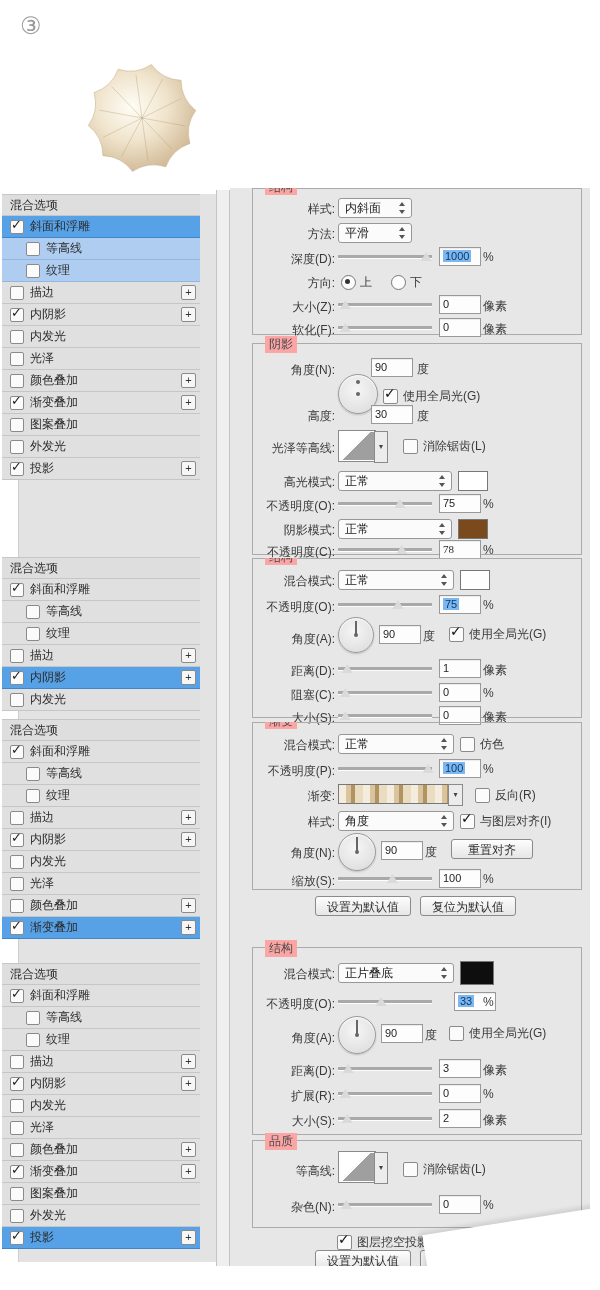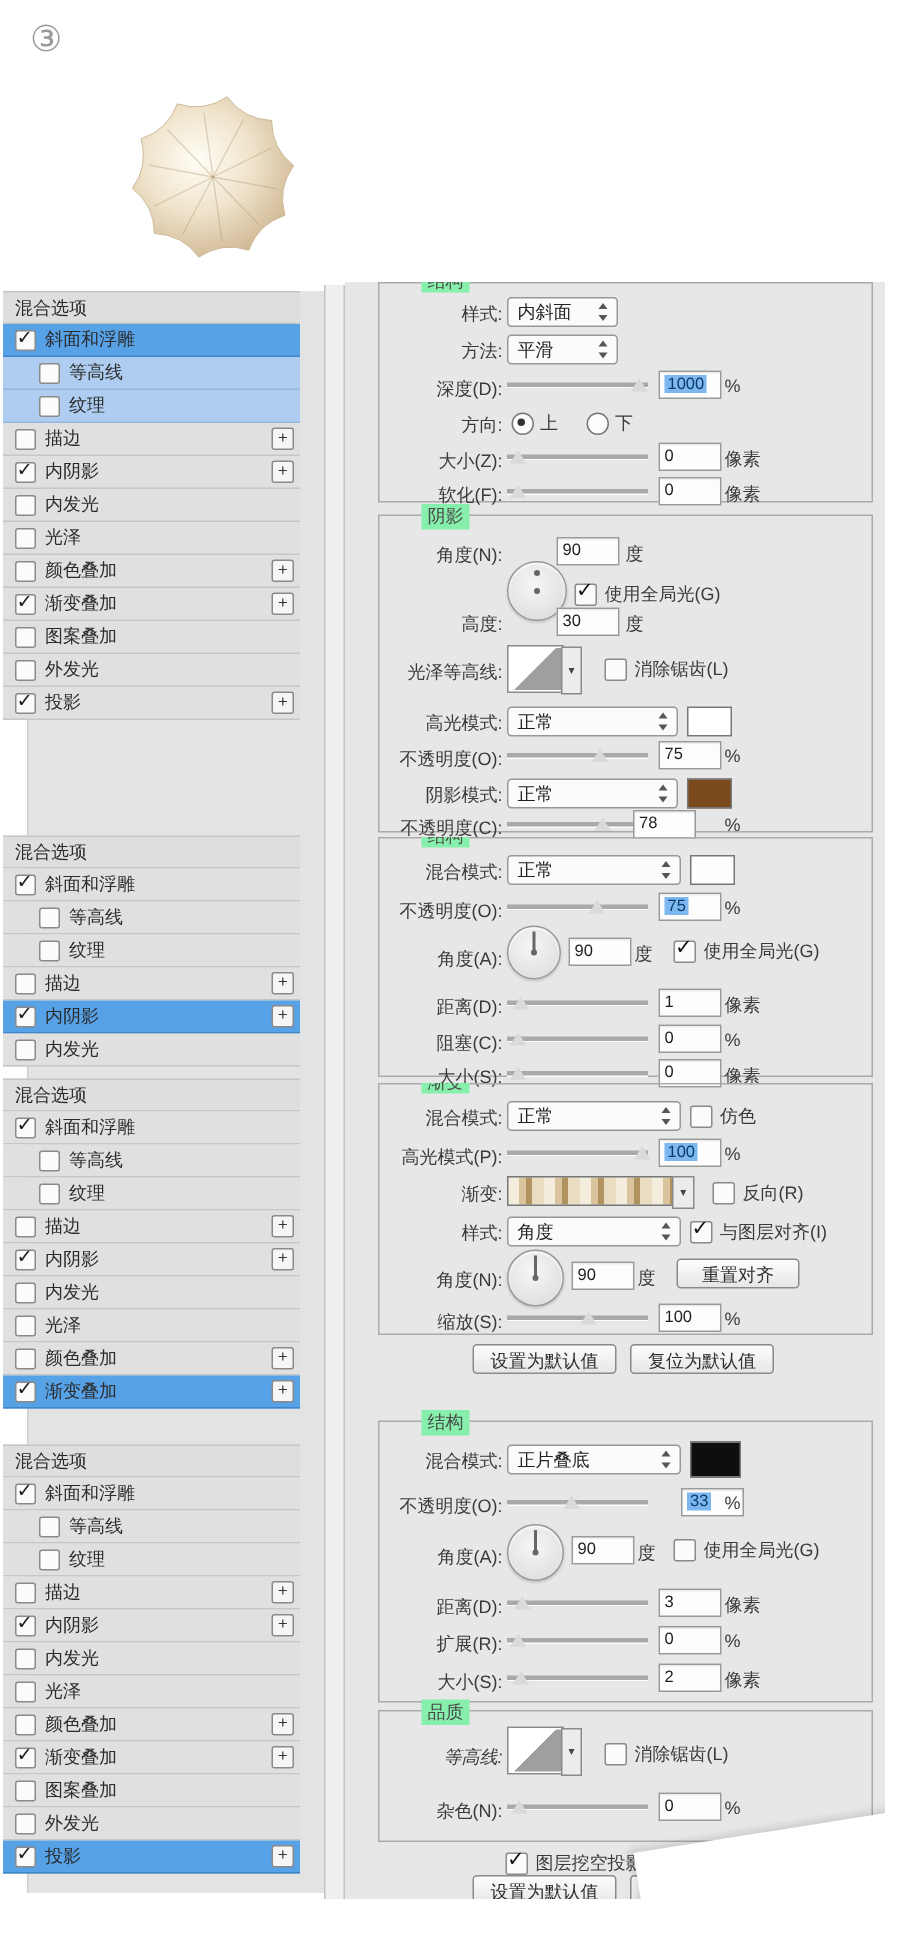--- a/index.html
+++ b/index.html
@@ -24,21 +24,21 @@
   .cb{width:12px;height:12px;background:#fbfbfb;border:1px solid #8a8a8a;border-radius:2px;
       margin-right:6px;position:relative;flex:0 0 auto;}
   .cb.on::after{content:"\2713";position:absolute;left:0px;top:-4px;font-size:13px;color:#1c1c1c;}
   .plus{width:13px;height:13px;background:#f6f6f6;border:1px solid #8a8a8a;border-radius:2px;
         font-size:11px;line-height:12px;text-align:center;color:#333;flex:0 0 auto;}
   .divider-strip{position:absolute;left:216px;top:190px;width:12px;height:1078px;background:#efefef;
         border-left:1px solid #c4c4c4;border-right:1px solid #c4c4c4;}
   
   .rightcol{position:absolute;left:230px;top:188px;width:360px;height:1080px;background:#e7e7e7;}
   .group{position:absolute;left:22px;width:330px;border:1px solid #ababab;box-sizing:border-box;}
-  .legend{position:absolute;top:-8px;left:28px;background:#86efac;padding:0 4px;font-size:12px;color:#4a4a4a;}
+  .legend{position:absolute;top:-8px;left:12px;background:#fca5a5;padding:0 4px;font-size:12px;color:#4a4a4a;}
   .legend.cut{top:-1px;height:7px;overflow:hidden;}
   .legend.cut b{display:block;margin-top:-9px;font-weight:normal;}
   .lab{position:absolute;left:0;width:82px;text-align:right;font-size:12px;color:#3a3a3a;white-space:nowrap;}
   .unit{position:absolute;font-size:12px;color:#3a3a3a;}
   .dd{position:absolute;height:20px;background:#fbfbfb;border:1px solid #979797;border-radius:3px;
       box-sizing:border-box;display:flex;align-items:center;justify-content:space-between;
       padding:0 4px 0 6px;font-size:12px;color:#222;}
   .ddarrow{position:relative;width:9px;height:12px;flex:0 0 auto;}
   .ddarrow::before{content:"";position:absolute;top:0;left:1px;border-left:3px solid transparent;border-right:3px solid transparent;border-bottom:4px solid #555;}
   .ddarrow::after{content:"";position:absolute;bottom:0;left:1px;border-left:3px solid transparent;border-right:3px solid transparent;border-top:4px solid #555;}
@@ -393,21 +393,21 @@
     <div class="lab" style="top:178px;">阴影模式:</div>
     <div class="dd" style="left:85px;top:175px;width:114px;">
       <span>正常</span>
         <span class="ddarrow"></span>
     </div>
     <div class="swatch" style="left: 205px; top: 175px; width: 30px; background: rgb(122, 74, 28);"></div>
     <div class="lab" style="top:200px;">不透明度(C):</div>
     <div class="slider" style="left:85px;top:199px;width:94px;">
         <i class="thumb" style="left:62%;"></i>
       </div>
-    <div class="inp" style="left:169px;top:196px;"><span>78</span></div>
+    <div class="inp" style="left:186px;top:196px;font-family:Liberation Serif, serif;"><span>78</span></div>
     <div class="unit" style="left:230px;top:199px;">%</div>
   </div>
 
   <div class="group" style="top:370px;height:160px;">
     <div class="legend cut">
         <b>结构</b>
       </div>
     <div class="lab" style="top:14px;">混合模式:</div>
     <div class="dd" style="left:85px;top:11px;width:116px;">
       <span>正常</span>
@@ -457,21 +457,21 @@
       </div>
     <div class="lab" style="top:14px;">混合模式:</div>
     <div class="dd" style="left:85px;top:11px;width:116px;">
       <span>正常</span>
         <span class="ddarrow"></span>
     </div>
     <div class="cbx" style="left:207px;top:13px;">
         <span class="box"></span>
         <span>仿色</span>
       </div>
-    <div class="lab" style="top:40px;">高光模式(P):</div>
+    <div class="lab" style="top:40px;">不透明度(P):</div>
     <div class="slider" style="left:85px;top:39px;width:94px;">
         <i class="thumb" style="left:90%;"></i>
       </div>
     <div class="inp" style="left:186px;top:36px;"><span class="vsel">100</span></div>
     <div class="unit" style="left:230px;top:39px;">%</div>
     <div class="lab" style="top:65px;">渐变:</div>
     <div class="grad" style="left:85px;top:61px;">
         <span class="arr">▾</span>
       </div>
     <div class="cbx" style="left:222px;top:64px;">
@@ -545,21 +545,21 @@
     <div class="lab" style="top:165px;">大小(S):</div>
     <div class="slider" style="left:85px;top:164px;width:94px;">
         <i class="thumb" style="left:4%;"></i>
       </div>
     <div class="inp" style="left:186px;top:161px;"><span>2</span></div>
     <div class="unit" style="left:230px;top:164px;">像素</div>
   </div>
 
   <div class="group" style="top:952px;height:88px;">
     <div class="legend">品质</div>
-    <div class="lab" style="top:22px;font-style:italic;">等高线:</div>
+    <div class="lab" style="top:22px;">等高线:</div>
     <div class="contour" style="left:85px;top:10px;">
         <span class="tri"></span>
         <span class="arr">▾</span>
       </div>
     <div class="cbx" style="left:150px;top:20px;">
         <span class="box"></span>
         <span>消除锯齿(L)</span>
       </div>
     <div class="lab" style="top:58px;">杂色(N):</div>
     <div class="slider" style="left:85px;top:57px;width:94px;">

